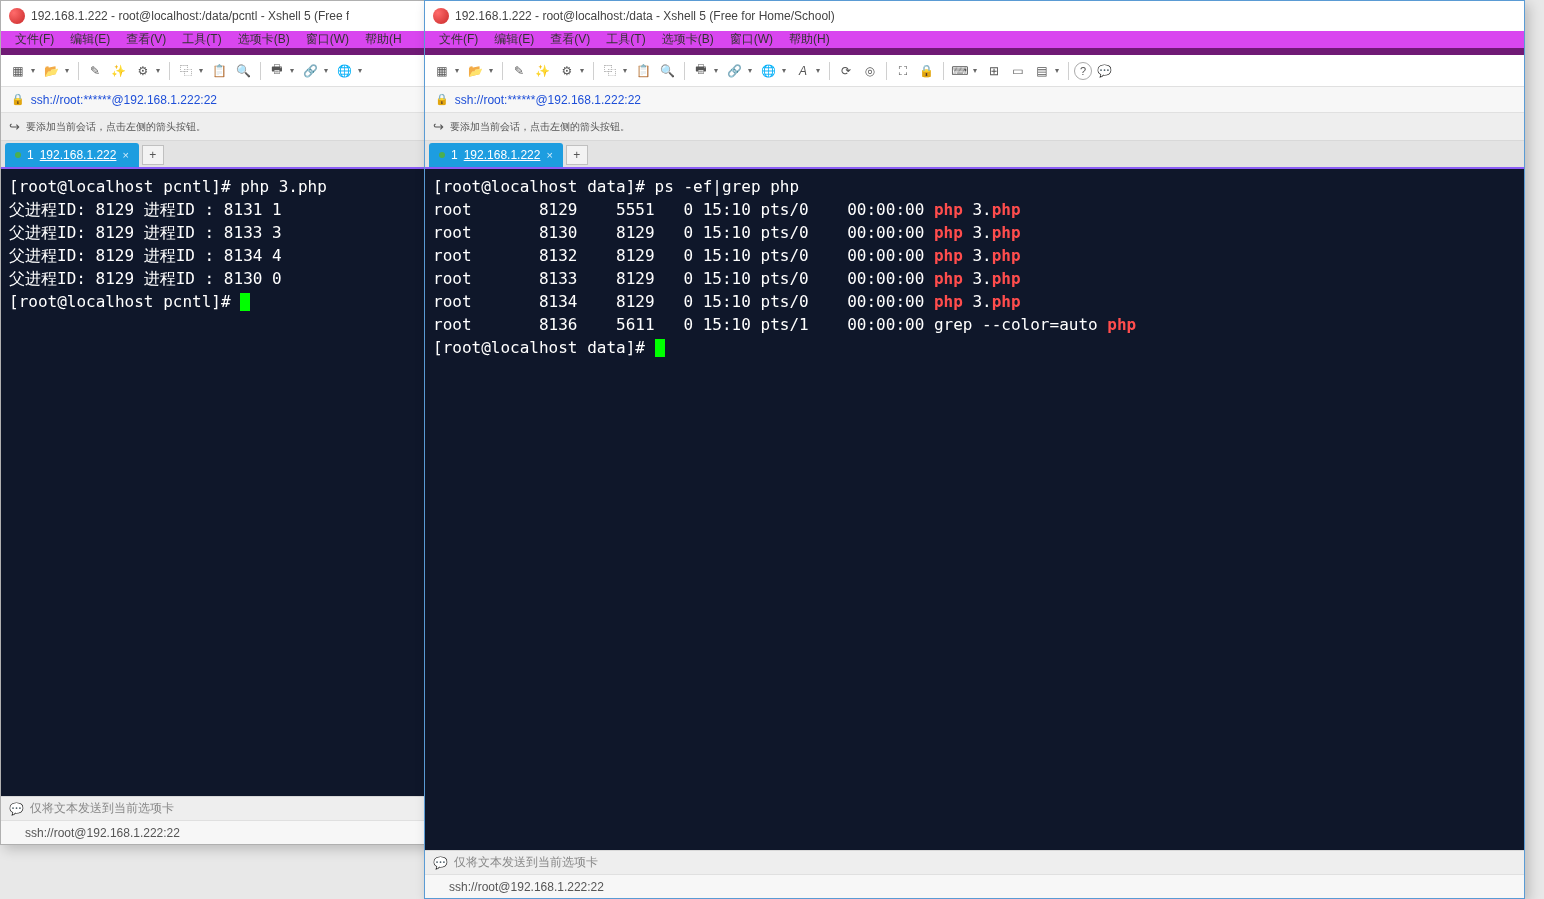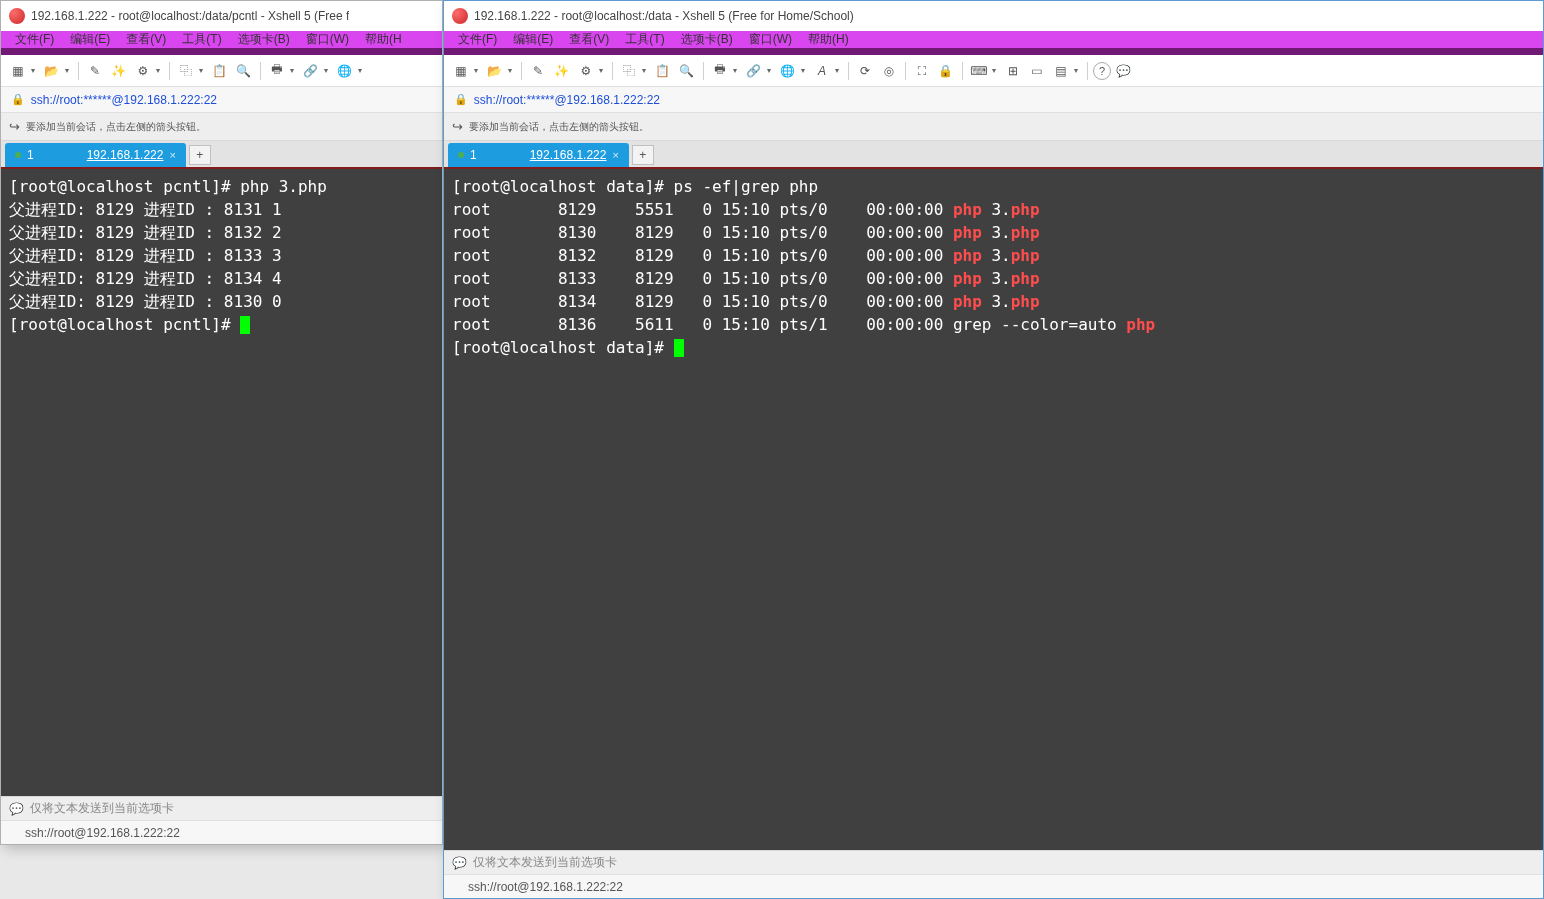--- a/index.html
+++ b/index.html
@@ -1,42 +1,42 @@
 <!DOCTYPE html>
 <html><head>
 <meta charset="utf-8">
 <style>
 * { margin: 0; padding: 0; box-sizing: border-box; }
 body { font-family: "Microsoft YaHei", Arial, sans-serif; font-size: 12px; background: #e8e8e8; width: 1544px; height: 899px; overflow: hidden; position: relative; }
 .window { position: absolute; background: #fff; border: 1px solid #5a9bd4; display: flex; flex-direction: column; box-shadow: 4px 4px 12px rgba(0,0,0,0.2); }
 .win-left { left: 0; top: 0; width: 443px; height: 845px; border: 1px solid #b0b0b0; }
-.win-right { left: 443px; top: 0; width: 1101px; height: 899px; }
+.win-right { left: 424px; top: 0; width: 1101px; height: 899px; }
 .titlebar { height: 30px; display: flex; align-items: center; padding: 0 8px; background: #fff; }
 .app-icon { width: 16px; height: 16px; border-radius: 50%; background: radial-gradient(circle at 30% 30%, #ff6b6b, #c92a2a); margin-right: 6px; flex-shrink: 0; }
 .title-text { color: #444; font-size: 12px; white-space: nowrap; overflow: hidden; }
 .menubar { height: 24px; display: flex; align-items: center; padding: 0 6px; background: #d946ef; border-bottom: 7px solid #701a75; }
 .menu-item { padding: 2px 8px; color: #333; cursor: default; }
 .toolbar { height: 32px; display: flex; align-items: center; padding: 0 6px; background: #fff; border-bottom: 1px solid #e0e0e0; gap: 2px; white-space: nowrap; overflow: hidden; }
 .tb-btn { width: 22px; height: 22px; display: flex; align-items: center; justify-content: center; color: #555; cursor: default; border-radius: 2px; }
 .tb-sep { width: 1px; height: 18px; background: #d0d0d0; margin: 0 3px; }
 .tb-dd { width: 8px; font-size: 8px; color: #666; }
 .addressbar { height: 26px; display: flex; align-items: center; padding: 0 10px; background: #f7f7f7; border-bottom: 1px solid #e0e0e0; gap: 6px; }
 .lock-icon { color: #888; font-size: 11px; }
 .addr-text { color: #1d4ed8; font-size: 12px; }
 .hintbar { height: 28px; display: flex; align-items: center; padding: 0 8px; background: #eeeeee; border-bottom: 1px solid #d8d8d8; gap: 6px; }
 .hint-icon { color: #555; font-size: 13px; }
 .hint-text { color: #555; font-size: 10px; }
 .tabbar { height: 26px; display: flex; align-items: flex-end; background: #e3e3e3; padding: 0 4px; }
 .tab { height: 24px; display: flex; align-items: center; padding: 0 10px; border-top-left-radius: 3px; border-top-right-radius: 3px; font-size: 12px; gap: 6px; }
 .tab.active { background: #1d9de0; color: #fff; }
 .tab .dot { width: 6px; height: 6px; border-radius: 50%; background: #4caf50; }
-.tab .label { text-decoration: underline; margin-left: 47px; }
+.tab .label { text-decoration: underline; }
 .tab .close { font-size: 11px; opacity: .8; }
 .tab-add { width: 22px; height: 20px; border: 1px solid #c0c0c0; background: #f3f3f3; display: flex; align-items: center; justify-content: center; margin-left: 3px; margin-bottom: 2px; font-size: 12px; color: #555; cursor: default; }
-.terminal { flex: 1; background: #404040; color: #fff; font-family: Consolas, "Courier New", monospace; font-size: 16px; line-height: 23px; padding: 6px 8px; overflow: hidden; border-top: 2px solid #7f1d1d; }
+.terminal { flex: 1; background: #0f172a; color: #fff; font-family: Consolas, "Courier New", monospace; font-size: 16px; line-height: 23px; padding: 6px 8px; overflow: hidden; border-top: 2px solid #8b5cf6; }
 .terminal .cursor { display: inline-block; width: 10px; height: 18px; background: #00ff00; vertical-align: text-bottom; }
 .terminal .hl { color: #ff4d4d; font-weight: bold; }
 .statusbar { height: 24px; display: flex; align-items: center; padding: 0 8px; background: #eeeeee; border-top: 1px solid #d8d8d8; gap: 6px; color: #888; font-size: 12px; }
 .bottombar { height: 24px; display: flex; align-items: center; padding: 0 24px; background: #f7f7f7; border-top: 1px solid #e0e0e0; color: #555; font-size: 12px; }
 pre { margin: 0; white-space: pre; }
 </style>
 </head>
 <body>
 
 <div class="window win-left">
@@ -89,21 +89,20 @@
       <span class="dot"></span>
       <span>1</span>
       <span class="label">192.168.1.222</span>
       <span class="close">×</span>
     </div>
     <div class="tab-add">+</div>
   </div>
   <div class="terminal">
     <pre>[root@localhost pcntl]# php 3.php</pre>
     <pre>父进程ID: 8129 进程ID : 8131 1</pre>
-    <pre>父进程ID: 8129 进程ID : 8132 2</pre>
     <pre>父进程ID: 8129 进程ID : 8133 3</pre>
     <pre>父进程ID: 8129 进程ID : 8134 4</pre>
     <pre>父进程ID: 8129 进程ID : 8130 0</pre>
     <pre><span>[root@localhost pcntl]# </span><span class="cursor"></span></pre>
   </div>
   <div class="statusbar">
     <span>💬</span>
     <span>仅将文本发送到当前选项卡</span>
   </div>
   <div class="bottombar">

